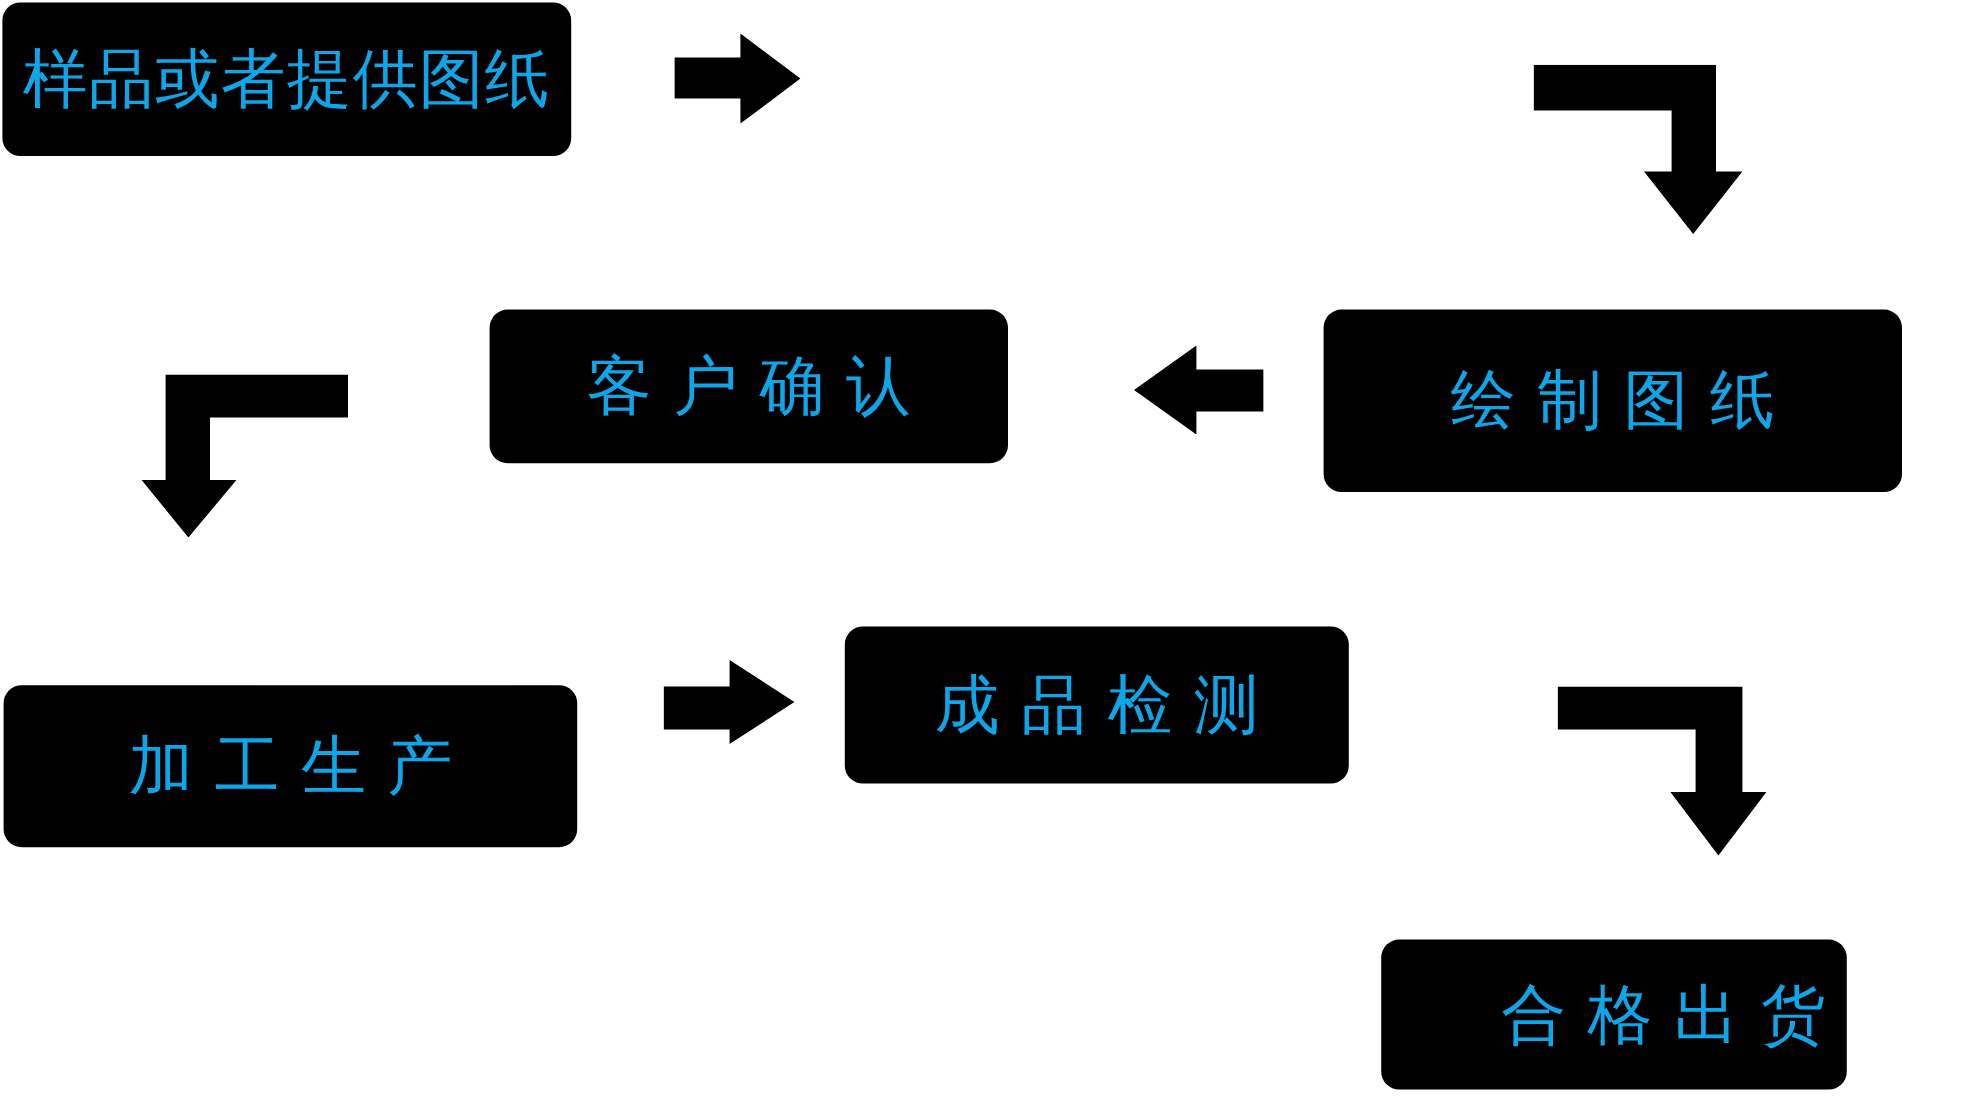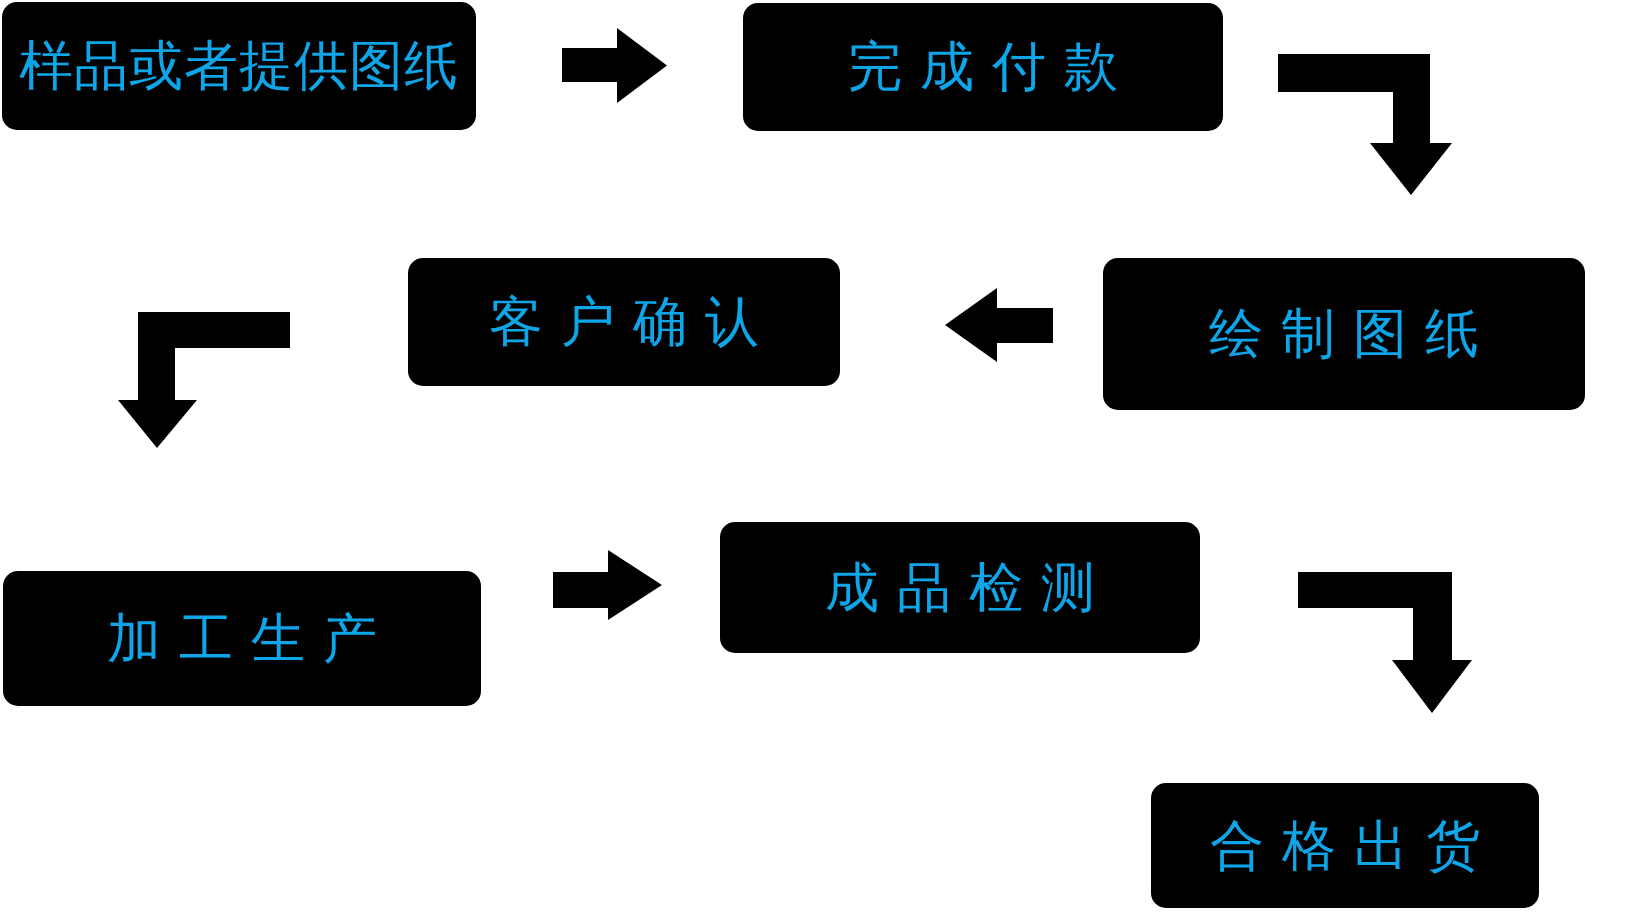--- a/index.html
+++ b/index.html
@@ -42,43 +42,40 @@
   }
   .arrow svg { display: block; }
   .arrow polygon { fill: #000000; }
 
   
   #n1 { left: 2px;    top: 2px;   width: 474px; height: 128px; }
   #n2 { left: 743px;  top: 3px;   width: 480px; height: 128px; }
   #n3 { left: 1103px; top: 258px; width: 482px; height: 152px; }
   #n4 { left: 408px;  top: 258px; width: 432px; height: 128px; }
   #n5 { left: 3px;    top: 523px; width: 478px; height: 135px; margin-top: 48px; }
-  #n6 { left: 720px;  top: 522px; width: 480px; height: 131px; }
-  #n7 { left: 1151px; top: 783px; width: 388px; height: 125px; }
+  #n6 { left: 704px;  top: 522px; width: 420px; height: 131px; }
+  #n7 { left: 1151px; top: 783px; width: 388px; height: 125px; justify-content: flex-end; }
 
   
   #a1 { left: 562px;  top: 28px; }
   #a2 { left: 1278px; top: 54px; }
   #a3 { left: 945px;  top: 288px; }
   #a4 { left: 118px;  top: 312px; }
   #a5 { left: 553px;  top: 550px; }
   #a6 { left: 1298px; top: 572px; }
 </style>
 </head>
 <body>
 
 <div id="canvas">
 
   <div id="n1" class="flow-node">
     <span class="label tight">样品或者提供图纸</span>
   </div>
 
-  <div id="n2" class="flow-node">
-    <span class="label spaced">完成付款</span>
-  </div>
 
   <div id="n3" class="flow-node">
     <span class="label spaced">绘制图纸</span>
   </div>
 
   <div id="n4" class="flow-node">
     <span class="label spaced">客户确认</span>
   </div>
 
   <div id="n5" class="flow-node">

